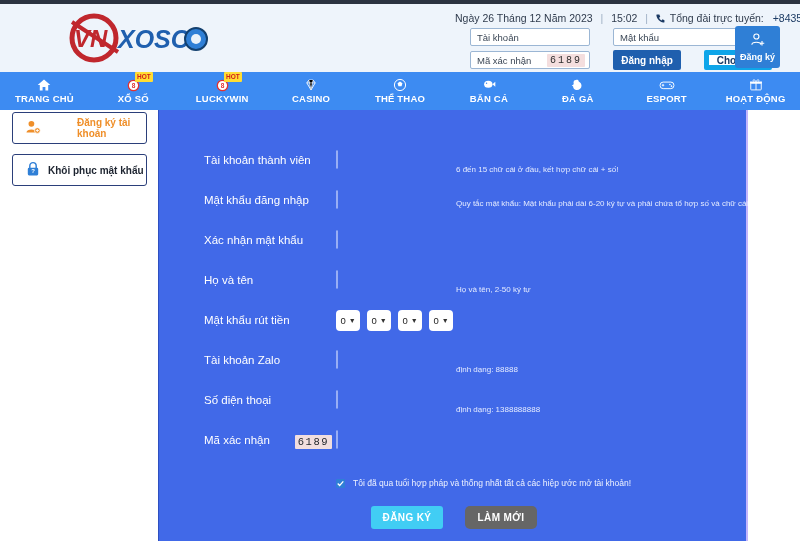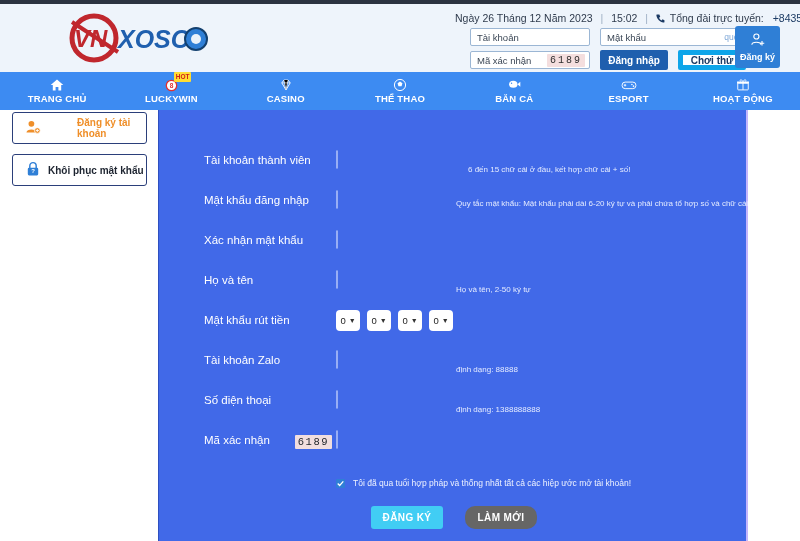--- a/index.html
+++ b/index.html
@@ -34,21 +34,21 @@
   
   .hdr-info {
     position:absolute; left:455px; top:8px;
     font-size:10.5px; color:#2f3b4d; white-space:nowrap;
   }
   .hdr-info .sep { color:#9fb0c4; margin:0 5px; }
   .hdr-info .phone { color:#1b3a63; }
   .phone-icon { display:inline-block; transform:translateY(1px); margin-right:2px; }
 
   .hdr-forms { position:absolute; left:470px; top:24px; }
-  .hdr-row { display:flex; align-items:center; gap:10px; margin-bottom:4px; }
+  .hdr-row { display:flex; align-items:center; gap:23px; margin-bottom:4px; }
 
   .hdr-input {
     width:120px; height:18px;
     border:1px solid #9bb6d4; background:#fff; border-radius:2px;
     font-size:9.5px; color:#3b4756;
     padding:0 6px;
     display:flex; align-items:center; position:relative;
   }
   .hdr-input.w-pass { width:155px; justify-content:space-between; }
   .hdr-input .forgot { color:#7fa8d8; font-size:8.5px; }
@@ -170,21 +170,21 @@
   }
   .btn-submit {
     width:72px; height:23px; background:#41cdf4; color:#fff;
     font-size:10px; font-weight:bold; letter-spacing:.4px;
     border:none; border-radius:3px; cursor:pointer;
     display:flex; align-items:center; justify-content:center;
   }
   .btn-reset {
     width:72px; height:23px; background:#666666; color:#fff;
     font-size:10px; font-weight:bold; letter-spacing:.4px;
-    border:none; border-radius:10px; cursor:pointer;
+    border:none; border-radius:5px; cursor:pointer;
     display:flex; align-items:center; justify-content:center;
   }
 </style>
 </head>
 <body>
 
 <div id="page">
 
   <div class="topstrip"></div>
 
@@ -251,29 +251,39 @@
 
     <div class="nav-item">
       <span class="nav-icon">
         <svg width="14" height="14" viewBox="0 0 20 20">
             <path d="M10 2 L19 10 L16 10 L16 18 L12 18 L12 13 L8 13 L8 18 L4 18 L4 10 L1 10 Z" fill="#fff"></path>
           </svg>
       </span>
       <span class="nav-label">TRANG CHỦ</span>
     </div>
 
-
     <div class="nav-item">
       <span class="hot-badge">HOT</span>
       <span class="nav-icon">
         <svg width="13" height="13" viewBox="0 0 20 20">
             <circle cx="10" cy="10" r="8" fill="#fff" stroke="#e03232" stroke-width="2"></circle>
             <text x="10" y="14" font-size="10" font-weight="bold" fill="#e03232" text-anchor="middle" font-family="Liberation Sans, sans-serif">8</text>
           </svg>
       </span>
+      <span class="nav-label">XỔ SỐ</span>
+    </div>
+
+    <div class="nav-item">
+      <span class="hot-badge">HOT</span>
+      <span class="nav-icon">
+        <svg width="13" height="13" viewBox="0 0 20 20">
+            <circle cx="10" cy="10" r="8" fill="#fff" stroke="#e03232" stroke-width="2"></circle>
+            <text x="10" y="14" font-size="10" font-weight="bold" fill="#e03232" text-anchor="middle" font-family="Liberation Sans, sans-serif">8</text>
+          </svg>
+      </span>
       <span class="nav-label">LUCKYWIN</span>
     </div>
 
     <div class="nav-item">
       <span class="nav-icon">
         <svg width="14" height="14" viewBox="0 0 20 20">
             <path d="M4 7 L10 17 L16 7 L13 3 L7 3 Z" fill="none" stroke="#fff" stroke-width="1.3"></path>
             <path d="M4 7 L16 7 M7 3 L10 17 L13 3" stroke="#fff" stroke-width="1"></path>
           </svg>
       </span>
@@ -296,20 +306,29 @@
       <span class="nav-icon">
         <svg width="14" height="14" viewBox="0 0 20 20">
             <ellipse cx="9" cy="9" rx="6" ry="5" fill="#fff"></ellipse>
             <path d="M15 9 L19 5.5 L19 12.5 Z" fill="#fff"></path>
             <circle cx="6.5" cy="7.5" r="1" fill="#3d8bf2"></circle>
           </svg>
       </span>
       <span class="nav-label">BẮN CÁ</span>
     </div>
 
+    <div class="nav-item">
+      <span class="nav-icon">
+        <svg width="14" height="14" viewBox="0 0 20 20">
+            <path d="M7 3 C4 3 3 6 4 9 C2 11 3 16 7 17 C11 18 15 15 15 11 C15 8 13 6 11 5 C11 3 9 2 7 3 Z" fill="#fff"></path>
+            <path d="M4 9 L1 11 L4 12" fill="#fff"></path>
+          </svg>
+      </span>
+      <span class="nav-label">ĐÁ GÀ</span>
+    </div>
 
     <div class="nav-item">
       <span class="nav-icon">
         <svg width="16" height="14" viewBox="0 0 22 16">
             <rect x="1.5" y="4" width="19" height="9" rx="4.2" fill="none" stroke="#fff" stroke-width="1.3"></rect>
             <path d="M5.5 6.5 L5.5 10 M3.8 8.3 L7.2 8.3" stroke="#fff" stroke-width="1.2"></path>
             <circle cx="15" cy="7.4" r="1.1" fill="#fff"></circle>
             <circle cx="17.2" cy="9.6" r="1.1" fill="#fff"></circle>
           </svg>
       </span>
@@ -353,21 +372,21 @@
         </span>
         <span>Khôi phục mật khẩu</span>
       </div>
     </div>
 
     <div class="panel">
 
       <div class="form-row" style="top:50px;">
         <span class="form-label">Tài khoản thành viên</span>
         <span class="form-field"><span class="txt-input"></span></span>
-        <span class="hint" style="top:4px;margin-left:12px;">6 đến 15 chữ cái ở đầu, kết hợp chữ cái + số!</span>
+        <span class="hint" style="top:4px;">6 đến 15 chữ cái ở đầu, kết hợp chữ cái + số!</span>
       </div>
 
       <div class="form-row" style="top:90px;">
         <span class="form-label">Mật khẩu đăng nhập</span>
         <span class="form-field"><span class="txt-input"></span></span>
         <span class="hint" style="top:-2px;">Quy tắc mật khẩu: Mật khẩu phải dài 6-20 ký tự và phải chứa tổ hợp số và chữ cái</span>
       </div>
 
       <div class="form-row" style="top:130px;">
         <span class="form-label">Xác nhận mật khẩu</span>

